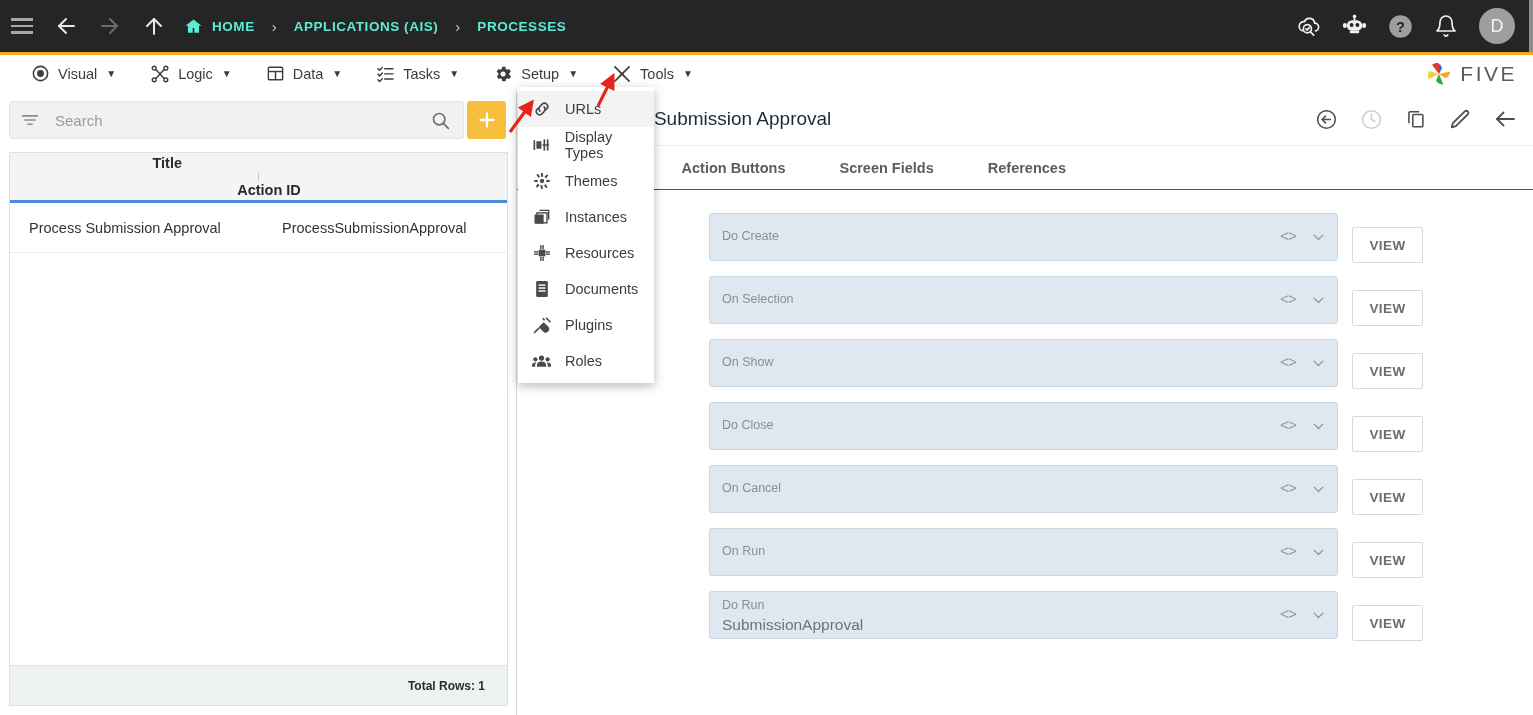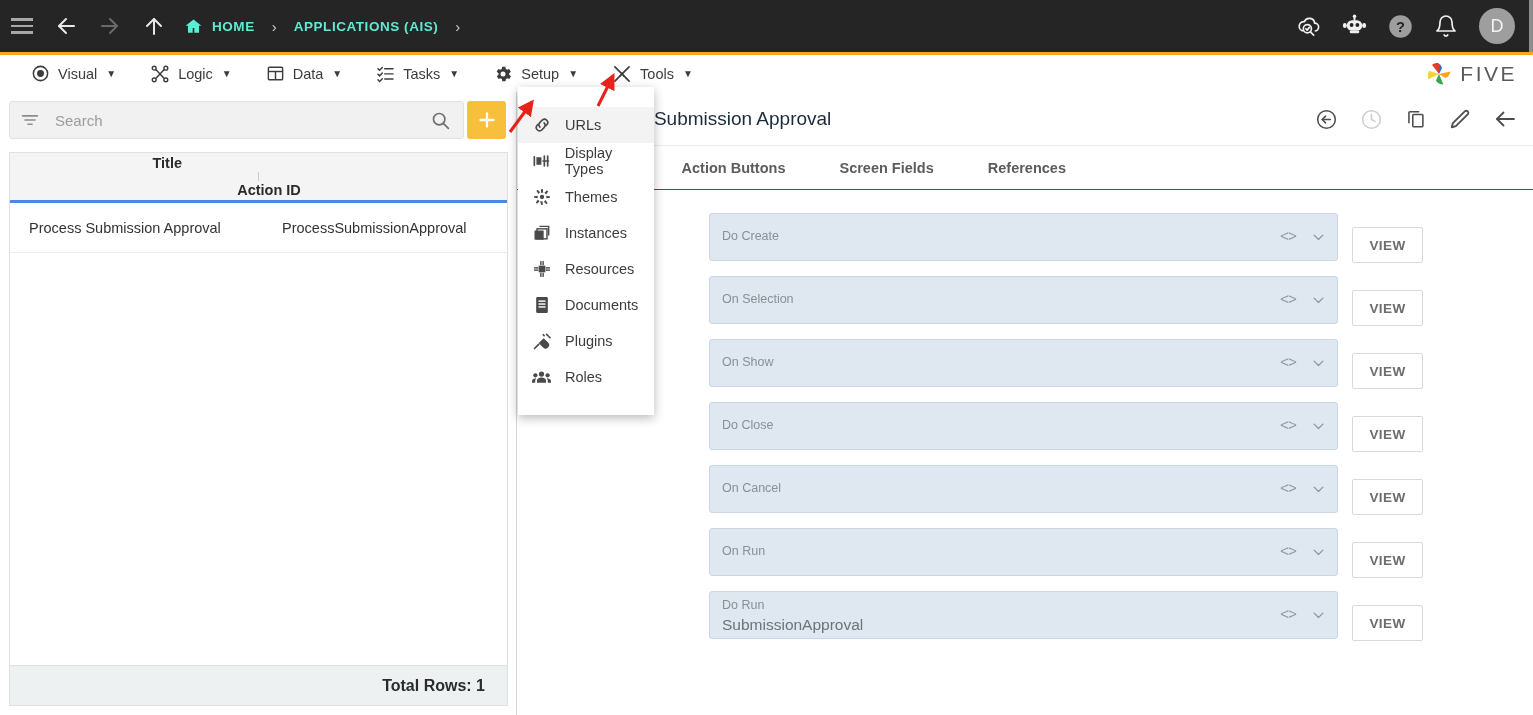--- a/index.html
+++ b/index.html
@@ -103,21 +103,21 @@
   .th-action { padding-left: 21px; }
   .grid-row { height: 50px; display: flex; align-items: center; border-bottom: 1px solid #ededed; }
   .td { font-size: 14.5px; color: #333; display: flex; align-items: center; }
   .td-title { width: 250px; padding-left: 19px; }
   .td-action { padding-left: 22px; }
   .grid-foot {
     position: absolute; left: 0; bottom: 0; width: 497px; height: 40px;
     background: #eef1f2; border-top: 1px solid #e0e0e0;
     display: flex; align-items: center; justify-content: flex-end; padding-right: 22px;
   }
-  .grid-foot span { font-size: 16px; font-weight: 700; color: #2b2b2b; margin-left: 41px; }
+  .grid-foot span { font-size: 12px; font-weight: 700; color: #2b2b2b; margin-left: 41px; }
 
   
   .right { position: absolute; left: 517px; top: 0; width: 1016px; height: 623px; background: #fff; }
   .panel-head { position: relative; height: 54px; border-bottom: 1px solid #ececec; }
   .panel-title {
     position: absolute; left: 63px; top: 0; height: 54px; display: flex; align-items: center;
     font-size: 19px; color: #1c2b3a; font-weight: 400; white-space: nowrap;
   }
   .panel-actions {
     position: absolute; right: 16px; top: 0; height: 54px; display: flex; align-items: center; gap: 22px;
@@ -157,21 +157,21 @@
     border: 1px solid #d9d9d9; border-radius: 2px; color: #6d6d6d;
     font-size: 13.5px; font-weight: 700; letter-spacing: .4px;
     display: flex; align-items: center; justify-content: center; cursor: pointer;
     font-family: "Liberation Sans", sans-serif;
     margin-top: 16px;
   }
 
   
   .dropdown {
     position: absolute; left: 518px; top: 87px; width: 136px;
-    background: #fff; box-shadow: 0 3px 10px rgba(0,0,0,.28); z-index: 40; padding: 20px 0;
+    background: #fff; box-shadow: 0 3px 10px rgba(0,0,0,.28); z-index: 40; padding: 4px 0;
   }
   .dd-item {
     height: 36px; display: flex; align-items: center; gap: 13px; padding-left: 13px;
     font-size: 14.5px; color: #3c3c3c; cursor: pointer;
   }
   .dd-item.hover { background: #f3f3f3; }
   .dd-ico { width: 21px; color: #4a4a4a; display: flex; align-items: center; justify-content: center; }
 
   
   .ann { position: absolute; z-index: 60; pointer-events: none; }
@@ -216,20 +216,21 @@
         <span style="display:flex;align-items:center;">
           <svg width="19" height="19" viewBox="0 0 24 24" fill="currentColor">
               <path d="M12 3L2 11h3v9h6v-6h2v6h6v-9h3z"></path>
             </svg>
         </span>
         <span>HOME</span>
       </div>
       <div class="crumb-sep">›</div>
       <div class="crumb">APPLICATIONS (AIS)</div>
       <div class="crumb-sep">›</div>
+      <div class="crumb">PROCESSES</div>
     </div>
 
     <div class="topbar-right">
       <div class="tr-ico">
         <svg width="27" height="27" viewBox="0 0 24 24" fill="none" stroke="currentColor" stroke-width="1.5">
             <path d="M17.5 16a3.5 3.5 0 0 0 0-7 4.8 4.8 0 0 0-9.2-1.3A3.6 3.6 0 0 0 7.5 16"></path>
             <circle cx="11" cy="14" r="3.6"></circle>
             <line x1="13.7" y1="16.7" x2="16.6" y2="19.6" stroke-linecap="round"></line>
             <polyline points="9.6 14 10.8 15.2 12.8 12.8" stroke-linecap="round" stroke-linejoin="round"></polyline>
           </svg>

